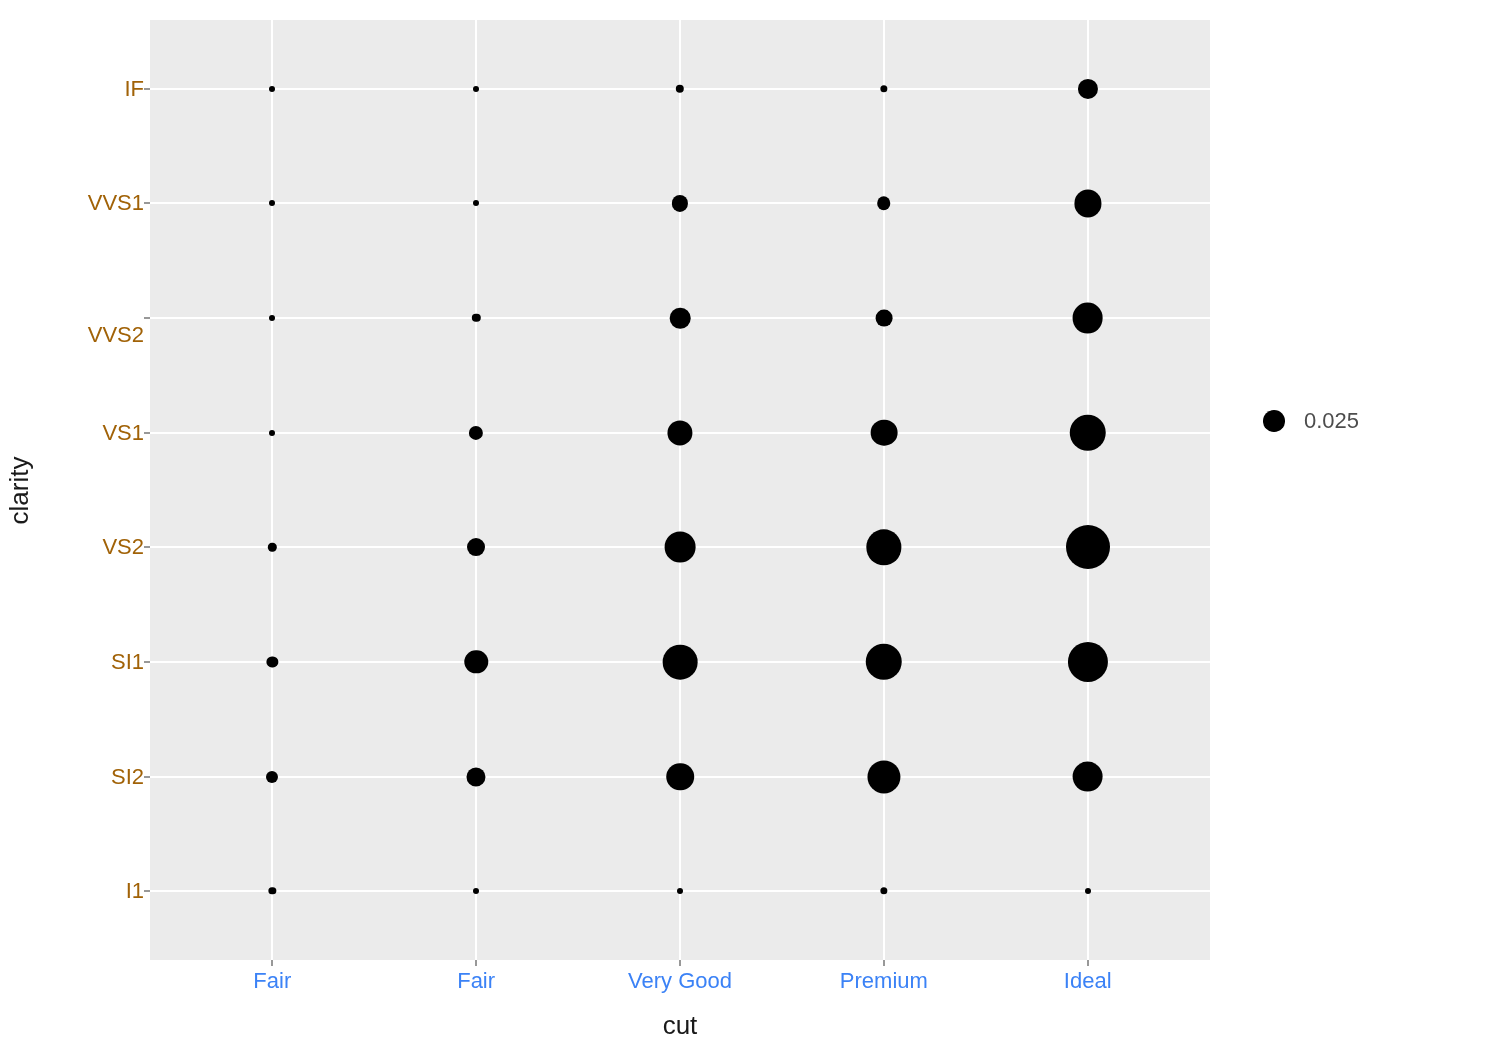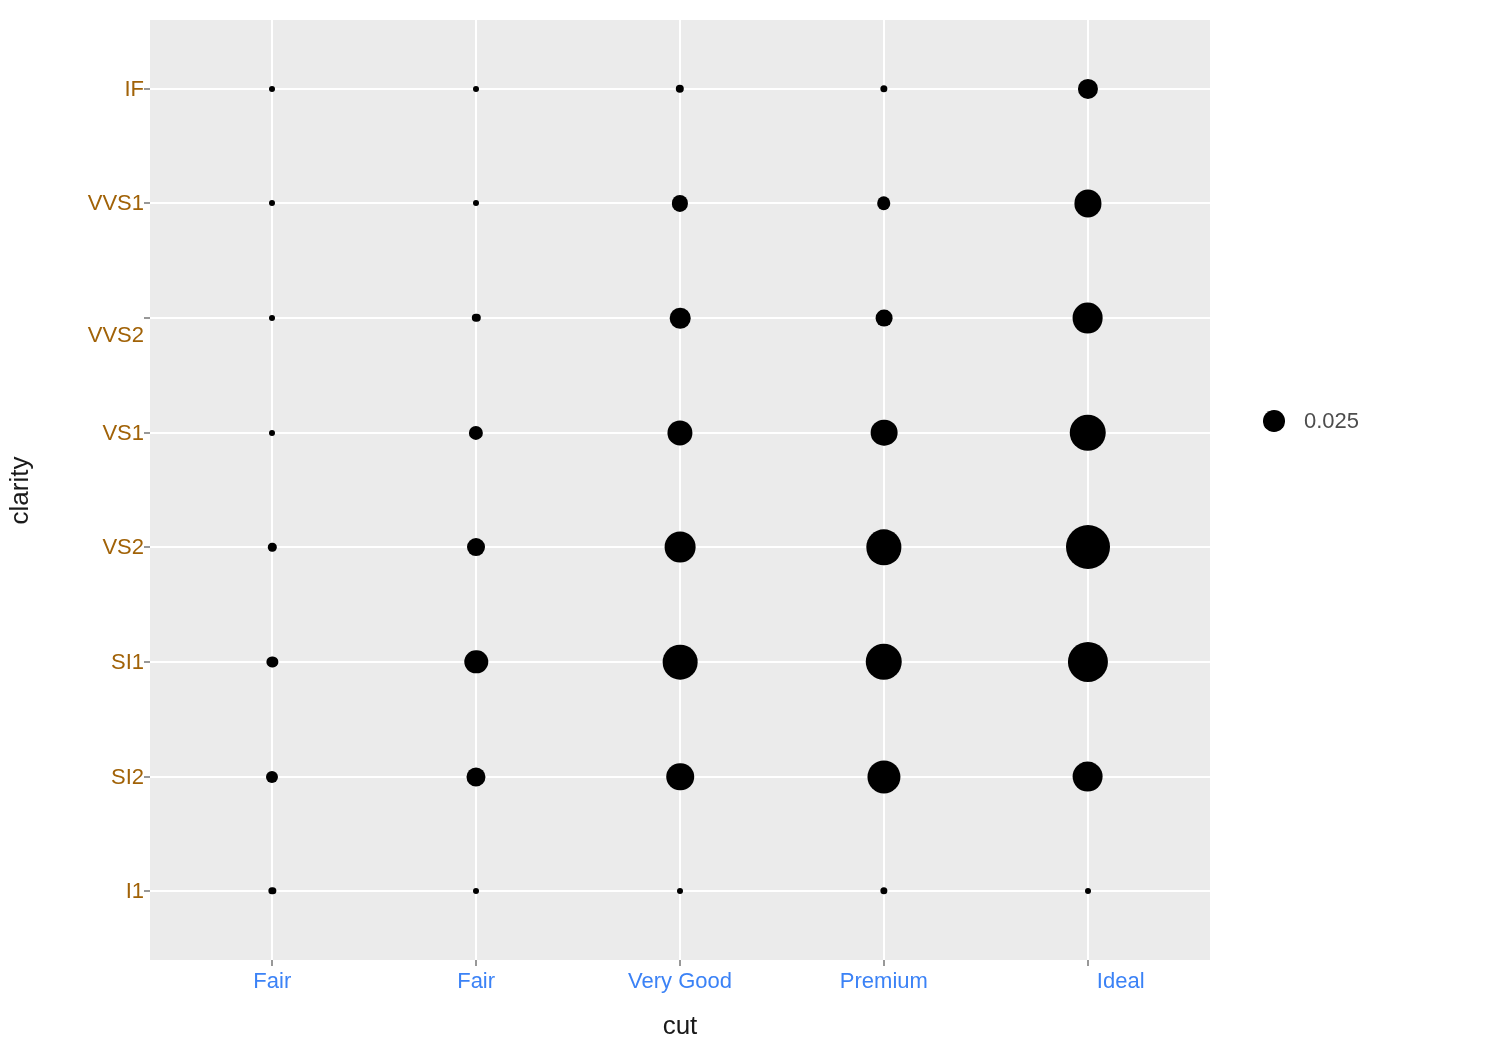--- a/index.html
+++ b/index.html
@@ -223,21 +223,21 @@
   <div id="x-ticks">
       <div class="x-tick-mark" style="left: 272.308px;"></div>
       <div class="x-tick-label" style="left: 272.308px;">Fair</div>
       <div class="x-tick-mark" style="left: 476.154px;"></div>
       <div class="x-tick-label" style="left: 476.154px;">Fair</div>
       <div class="x-tick-mark" style="left: 680px;"></div>
       <div class="x-tick-label" style="left: 680px;">Very Good</div>
       <div class="x-tick-mark" style="left: 883.846px;"></div>
       <div class="x-tick-label" style="left: 883.846px;">Premium</div>
       <div class="x-tick-mark" style="left: 1087.69px;"></div>
-      <div class="x-tick-label" style="left: 1087.69px; margin-left: 33px;">Ideal</div>
+      <div class="x-tick-label" style="left: 1087.69px;">Ideal</div>
     </div>
 
   <div class="x-title">cut</div>
 
   <div class="legend">
     <div id="legend-items">
         <div class="legend-row">
           <div class="legend-swatch">
             <div class="legend-point" style="width: 21.5943px; height: 21.5943px;"></div>
           </div>

